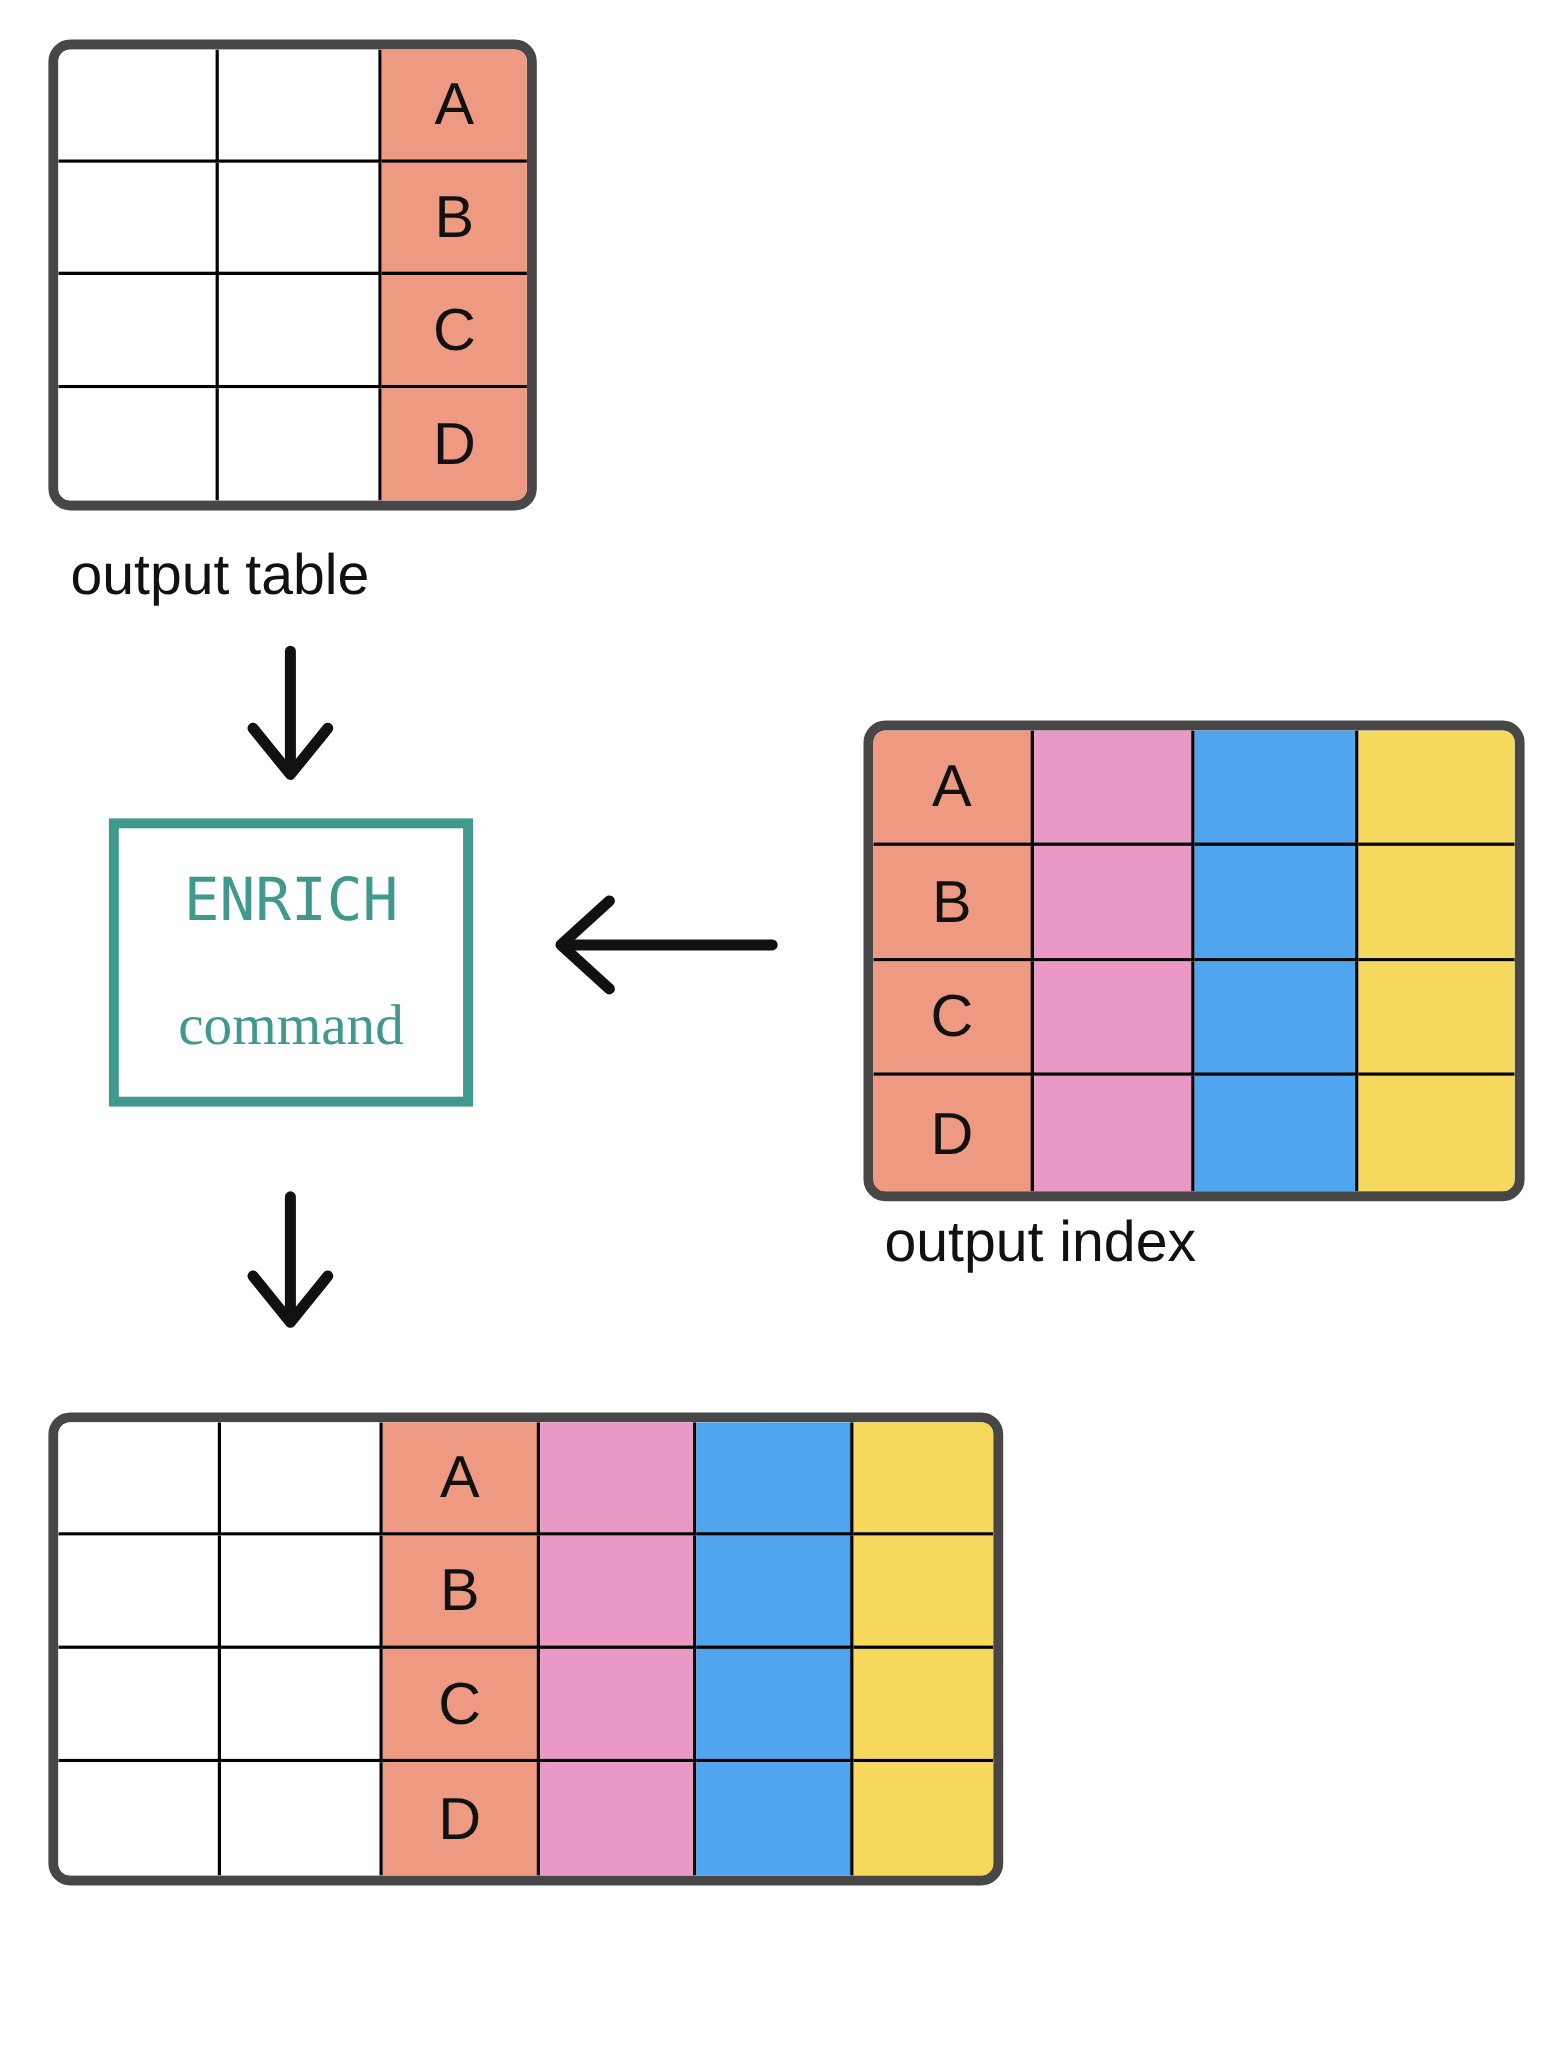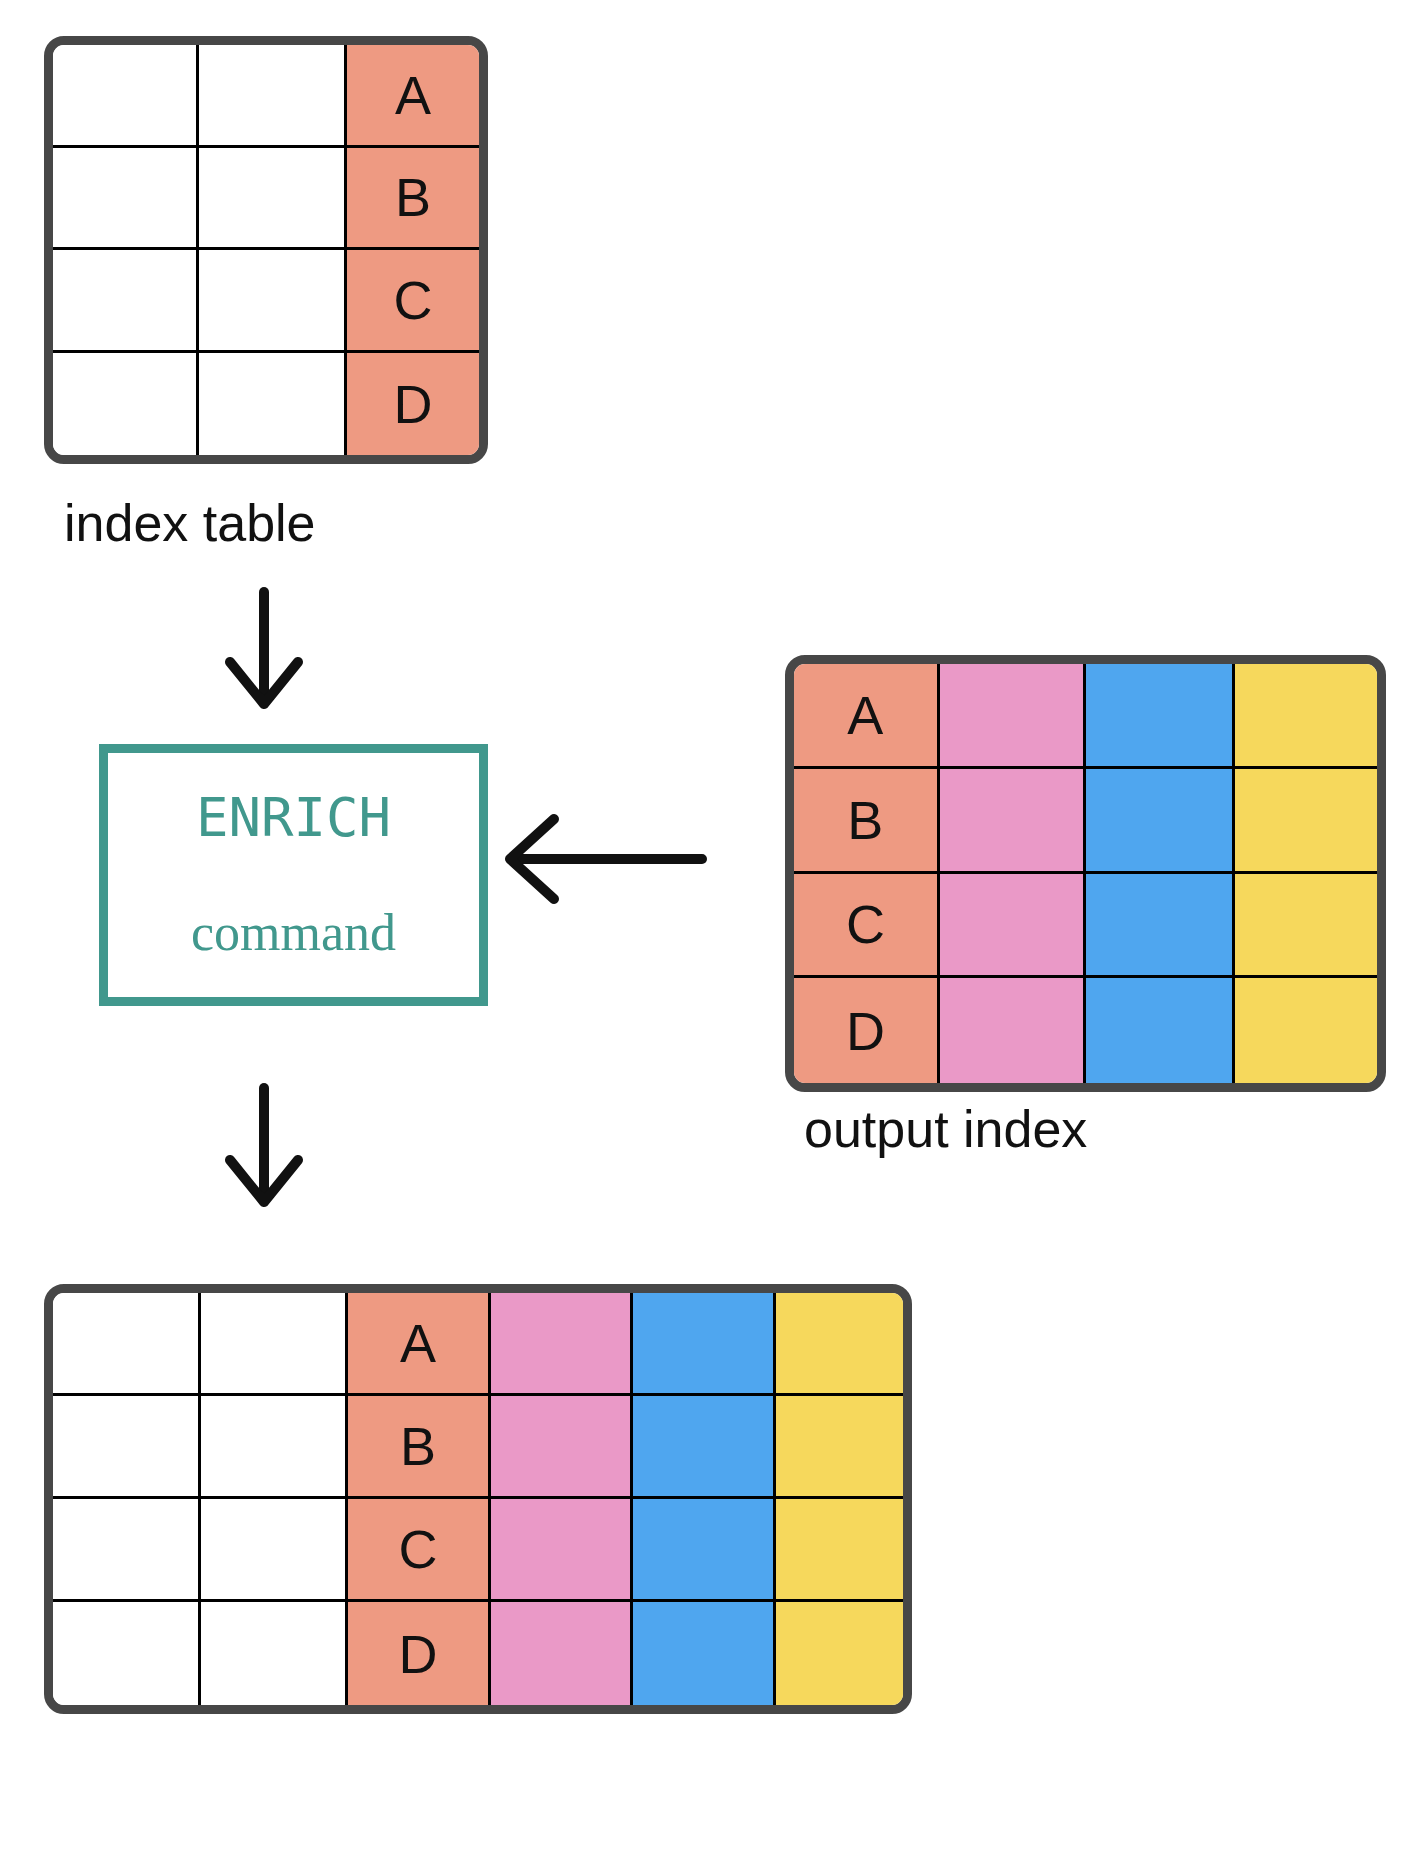--- a/index.html
+++ b/index.html
@@ -50,21 +50,21 @@
     color:var(--ink,#111);
     line-height:1.15;
     white-space:nowrap;
   }
   #label-input{left:64px;top:494px;}
   #label-enrich-index{left:804px;top:1100px;}
   #label-output{left:62px;top:1744px;}
   
   #enrich-box{
     position:absolute;
-    left:99px;top:744px;width:389px;height:262px;
+    left:99px;top:744px;width:331px;height:262px;
     box-sizing:border-box;
     border:9px solid var(--teal,#41988D);
     background:#fff;
     display:flex;flex-direction:column;
     align-items:center;justify-content:center;
     gap:18px;
   }
   .enrich-title{
     font-family:"DejaVu Sans Mono", monospace;
     font-size:54px;
@@ -106,21 +106,21 @@
     <div class="cell salmon cend letter">B</div>
 
     <div class="cell w"></div>
     <div class="cell w"></div>
     <div class="cell salmon cend letter">C</div>
 
     <div class="cell w rend"></div>
     <div class="cell w rend"></div>
     <div class="cell salmon cend rend letter">D</div>
   </div>
-  <div class="diagram-label" id="label-input">index table</div>
+  <div class="diagram-label" id="label-input">output table</div>
 
   <svg class="arrow" id="arrow-input-to-command" width="92" height="125" viewBox="0 0 92 125">
     <line x1="46" y1="6" x2="46" y2="116"></line>
     <polyline points="12,76 46,118 80,76"></polyline>
   </svg>
 
   <div id="enrich-box">
     <div class="enrich-title">ENRICH</div>
     <div class="enrich-subtitle">command</div>
   </div>

